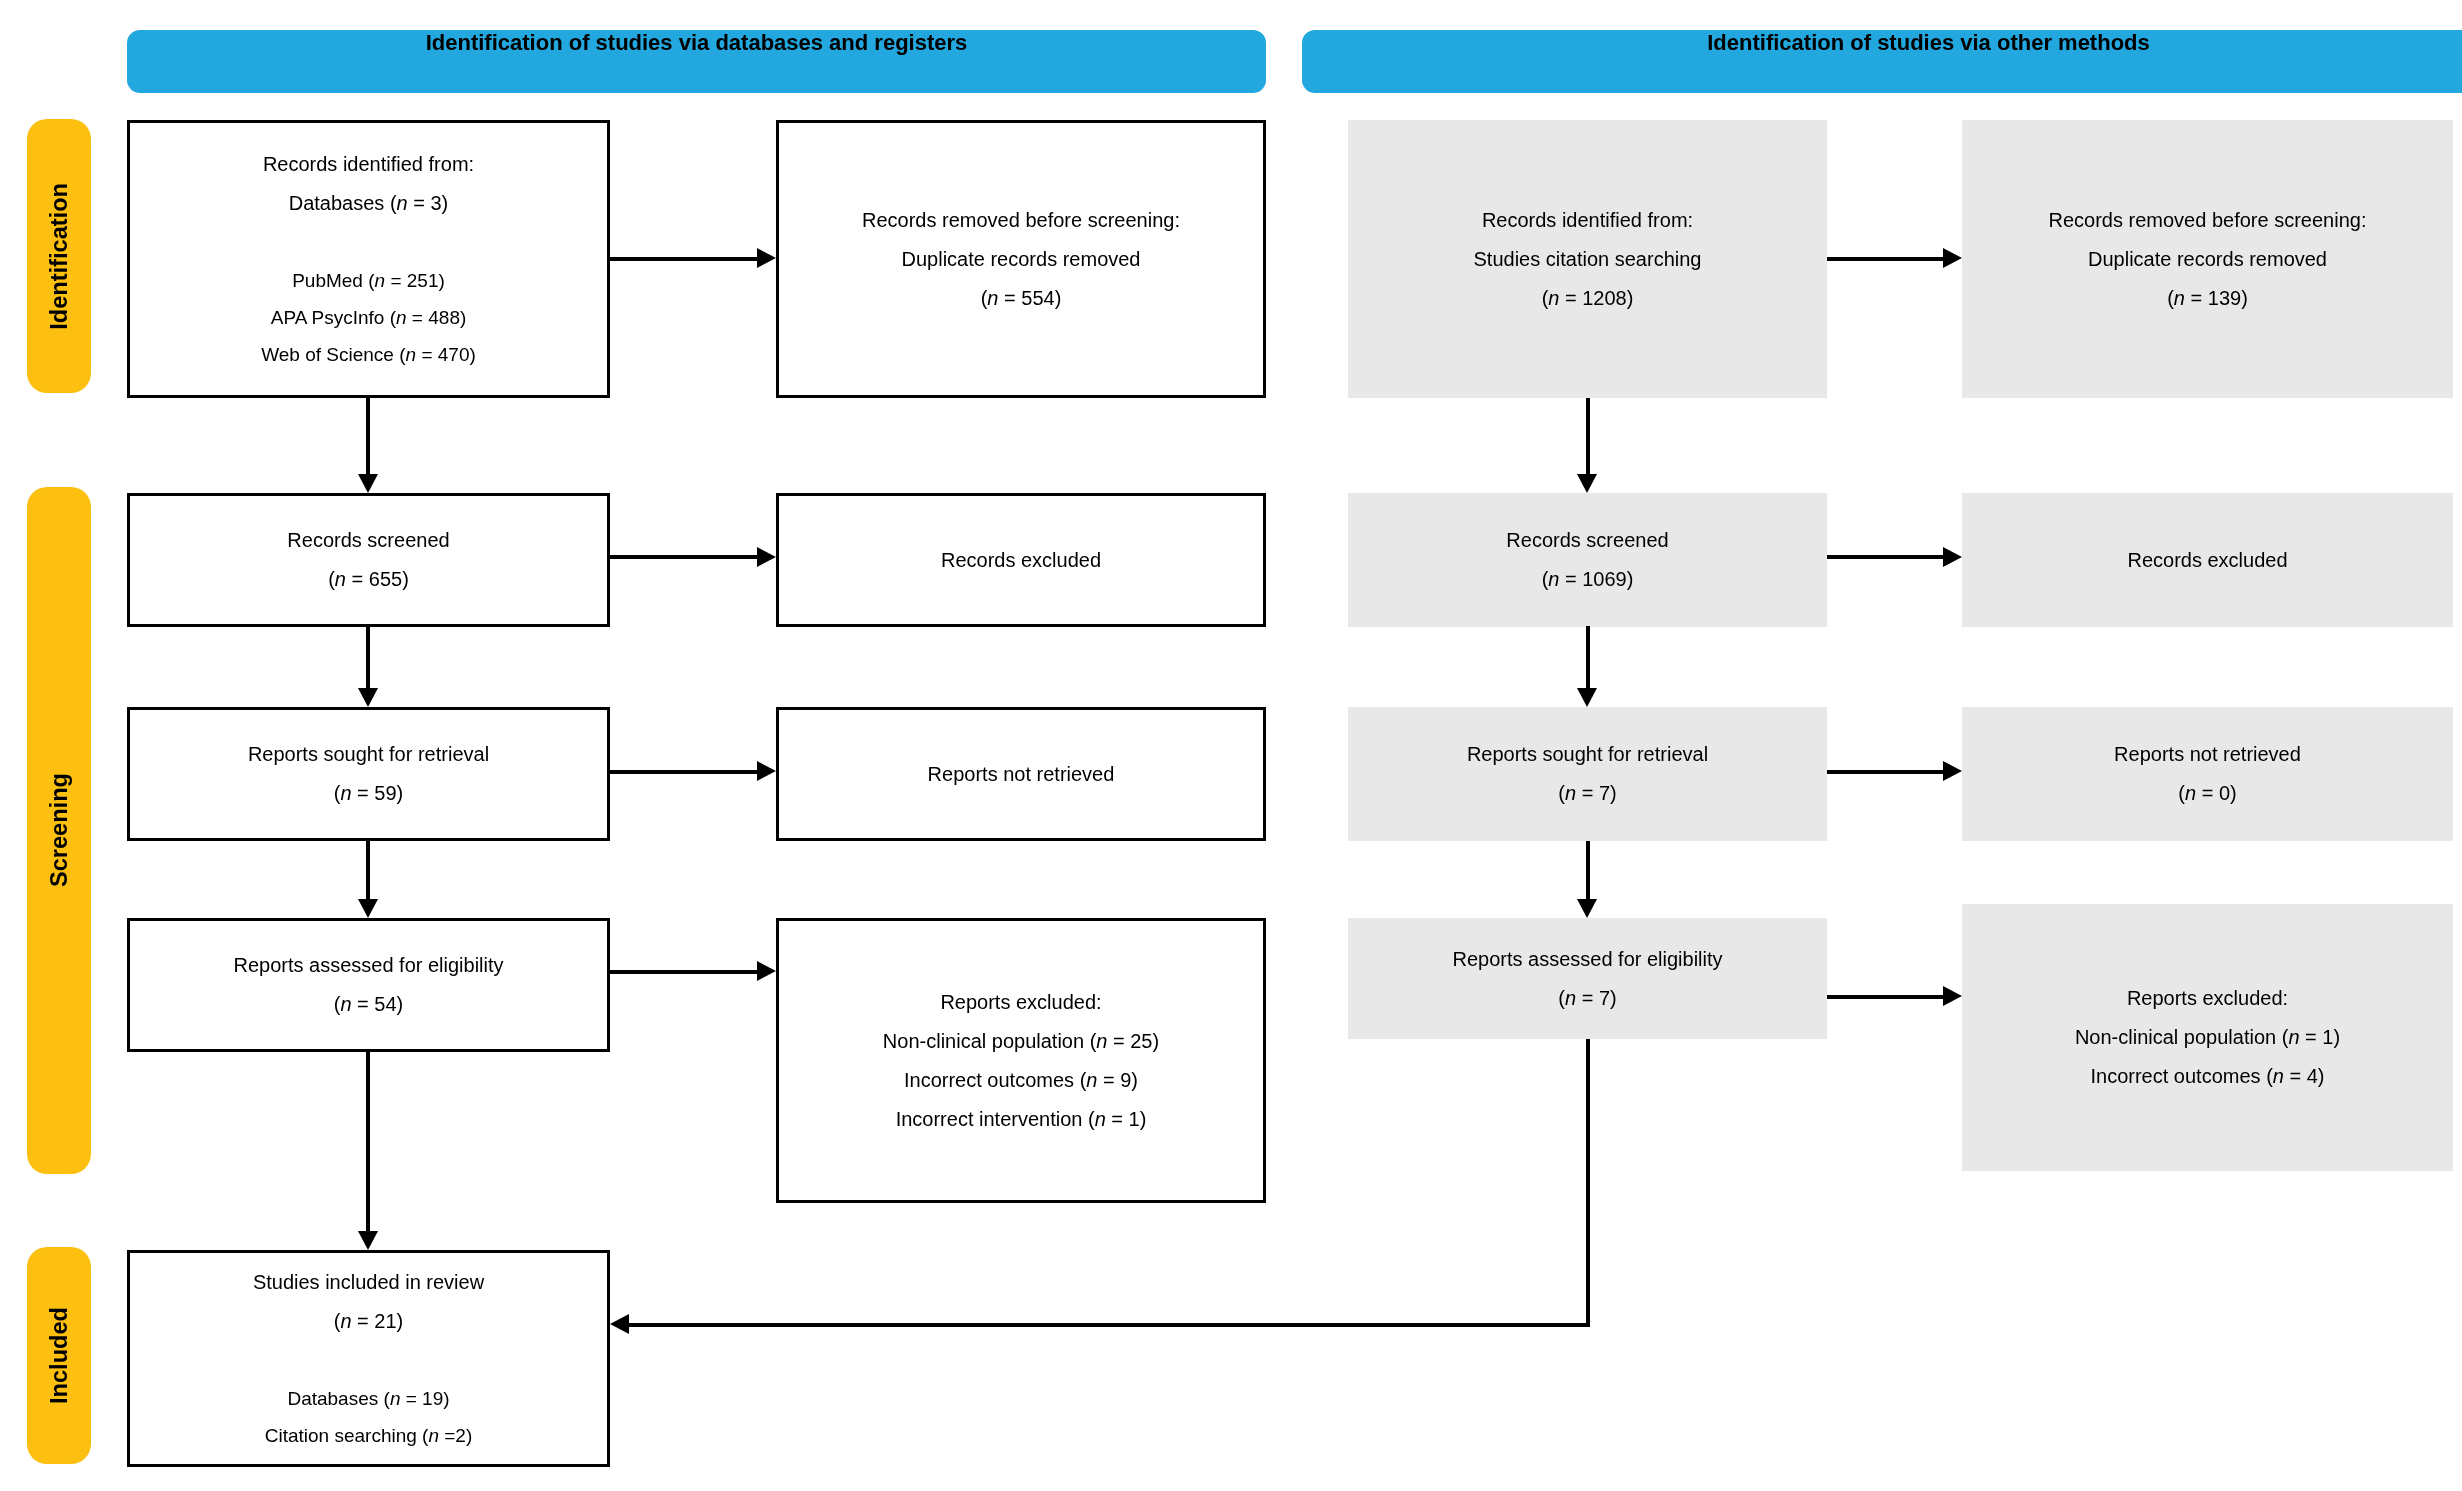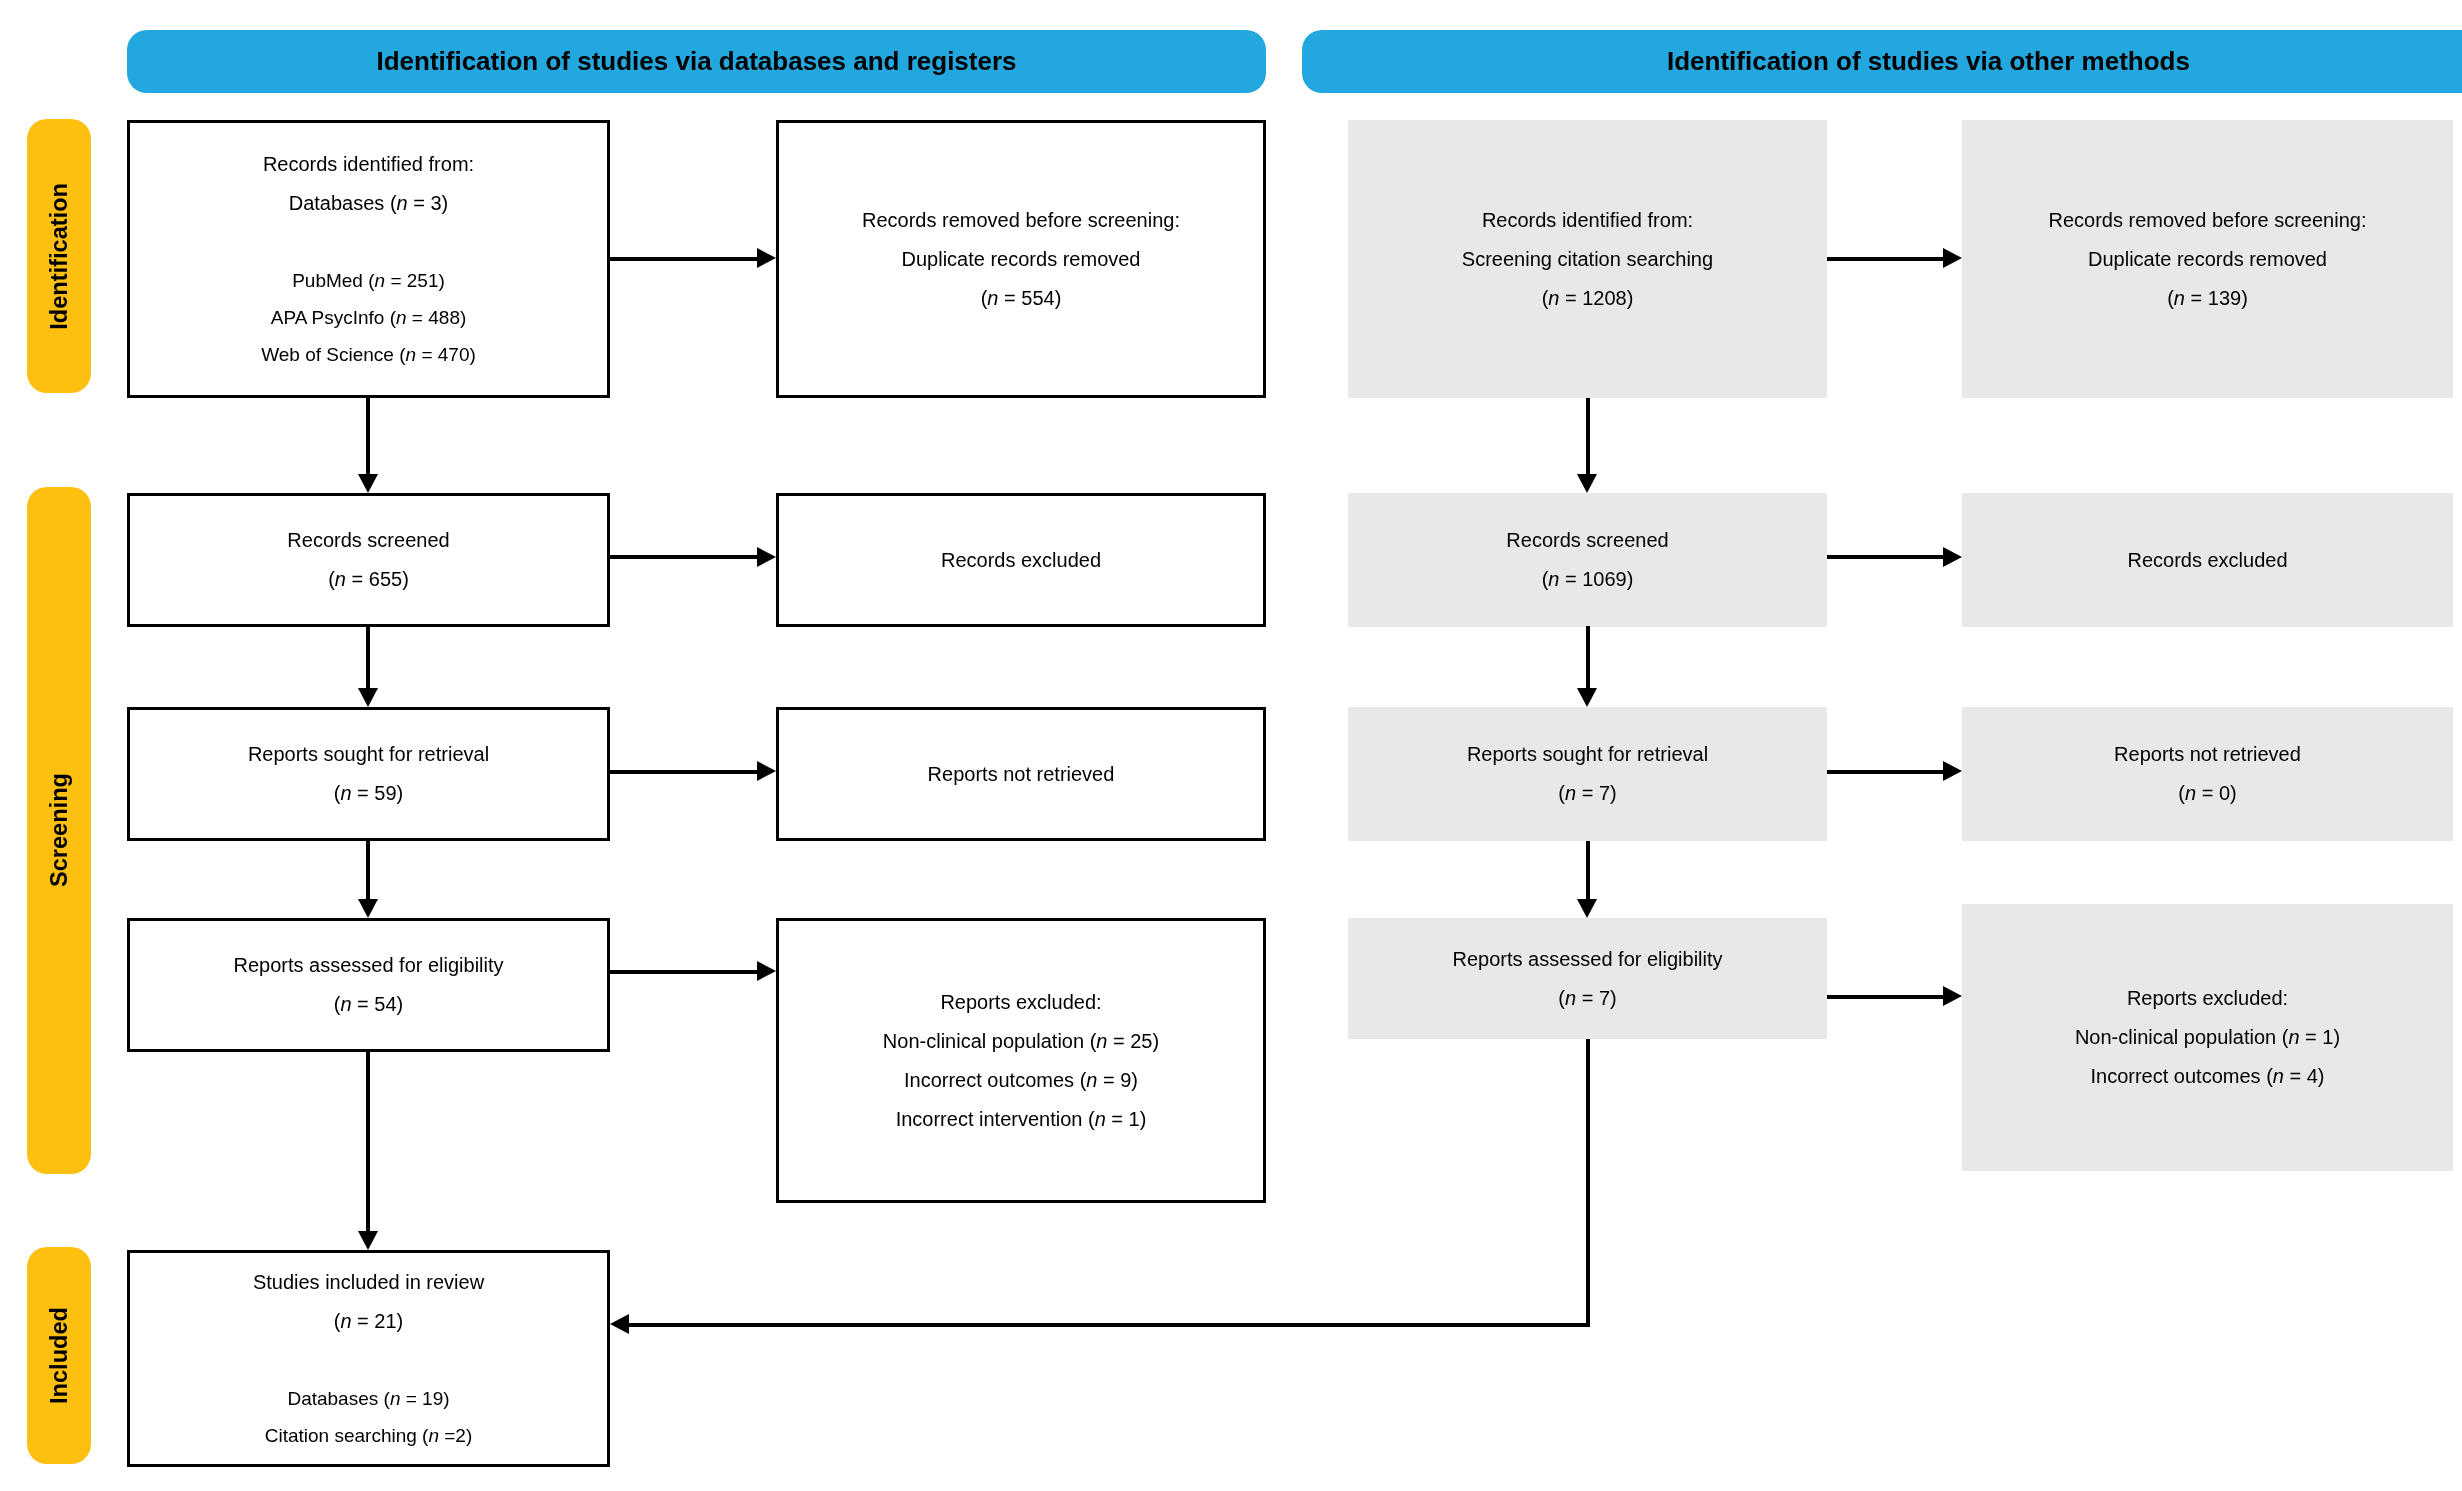--- a/index.html
+++ b/index.html
@@ -1,23 +1,23 @@
 <!DOCTYPE html>
 <html style="--header_bg: #22A7DF; --sidebar_bg: #FDC010; --gray_box_bg: #E8E8E8; --white_box_border: #000000; --arrow: #000000; --text: #000000;font-size:10.8px"><head>
 <meta charset="utf-8">
 <style>
   html,body{margin:0;padding:0;background:#ffffff;}
   .canvas{
     position:relative;width:2462px;height:1491px;background:#ffffff;
     font-family:"Liberation Sans",sans-serif;color:var(--text,#000);
   }
   .banner{
-    position:absolute;background:var(--header_bg,#22A7DF);border-radius:20px;
-    display:flex;align-items:center;justify-content:center;
-    font-weight:bold;font-size:26px;color:#000;text-align:center;
+    position:absolute;background:var(--header_bg,#22A7DF);border-radius:13px;
+    display:flex;justify-content:center;
+    font-weight:bold;font-size:22px;color:#000;text-align:center;
   }
   .side{
     position:absolute;background:var(--sidebar_bg,#FDC010);border-radius:20px;
     display:flex;align-items:center;justify-content:center;
   }
   .side span{
     writing-mode:vertical-rl;transform:rotate(180deg);
     font-weight:bold;font-size:23.6px;white-space:nowrap;
   }
   .box{
@@ -113,21 +113,21 @@
   <div class="box white" style="left:127px;top:1250px;width:483px;height:217px;">
     <div class="txt">Studies included in review</div>
     <div class="txt">(<i>n</i> = 21)</div>
     <div class="gap"></div>
     <div class="txt small">Databases (<i>n</i> = 19)</div>
     <div class="txt small">Citation searching (<i>n</i> =2)</div>
   </div>
 
   <div class="box gray" style="left:1348px;top:120px;width:479px;height:278px;">
     <div class="txt">Records identified from:</div>
-    <div class="txt">Screening citation searching</div>
+    <div class="txt">Studies citation searching</div>
     <div class="txt">(<i>n</i> = 1208)</div>
   </div>
 
   <div class="box gray" style="left:1962px;top:120px;width:491px;height:278px;">
     <div class="txt">Records removed before screening:</div>
     <div class="txt">Duplicate records removed</div>
     <div class="txt">(<i>n</i> = 139)</div>
   </div>
 
   <div class="box gray" style="left:1348px;top:493px;width:479px;height:134px;">

